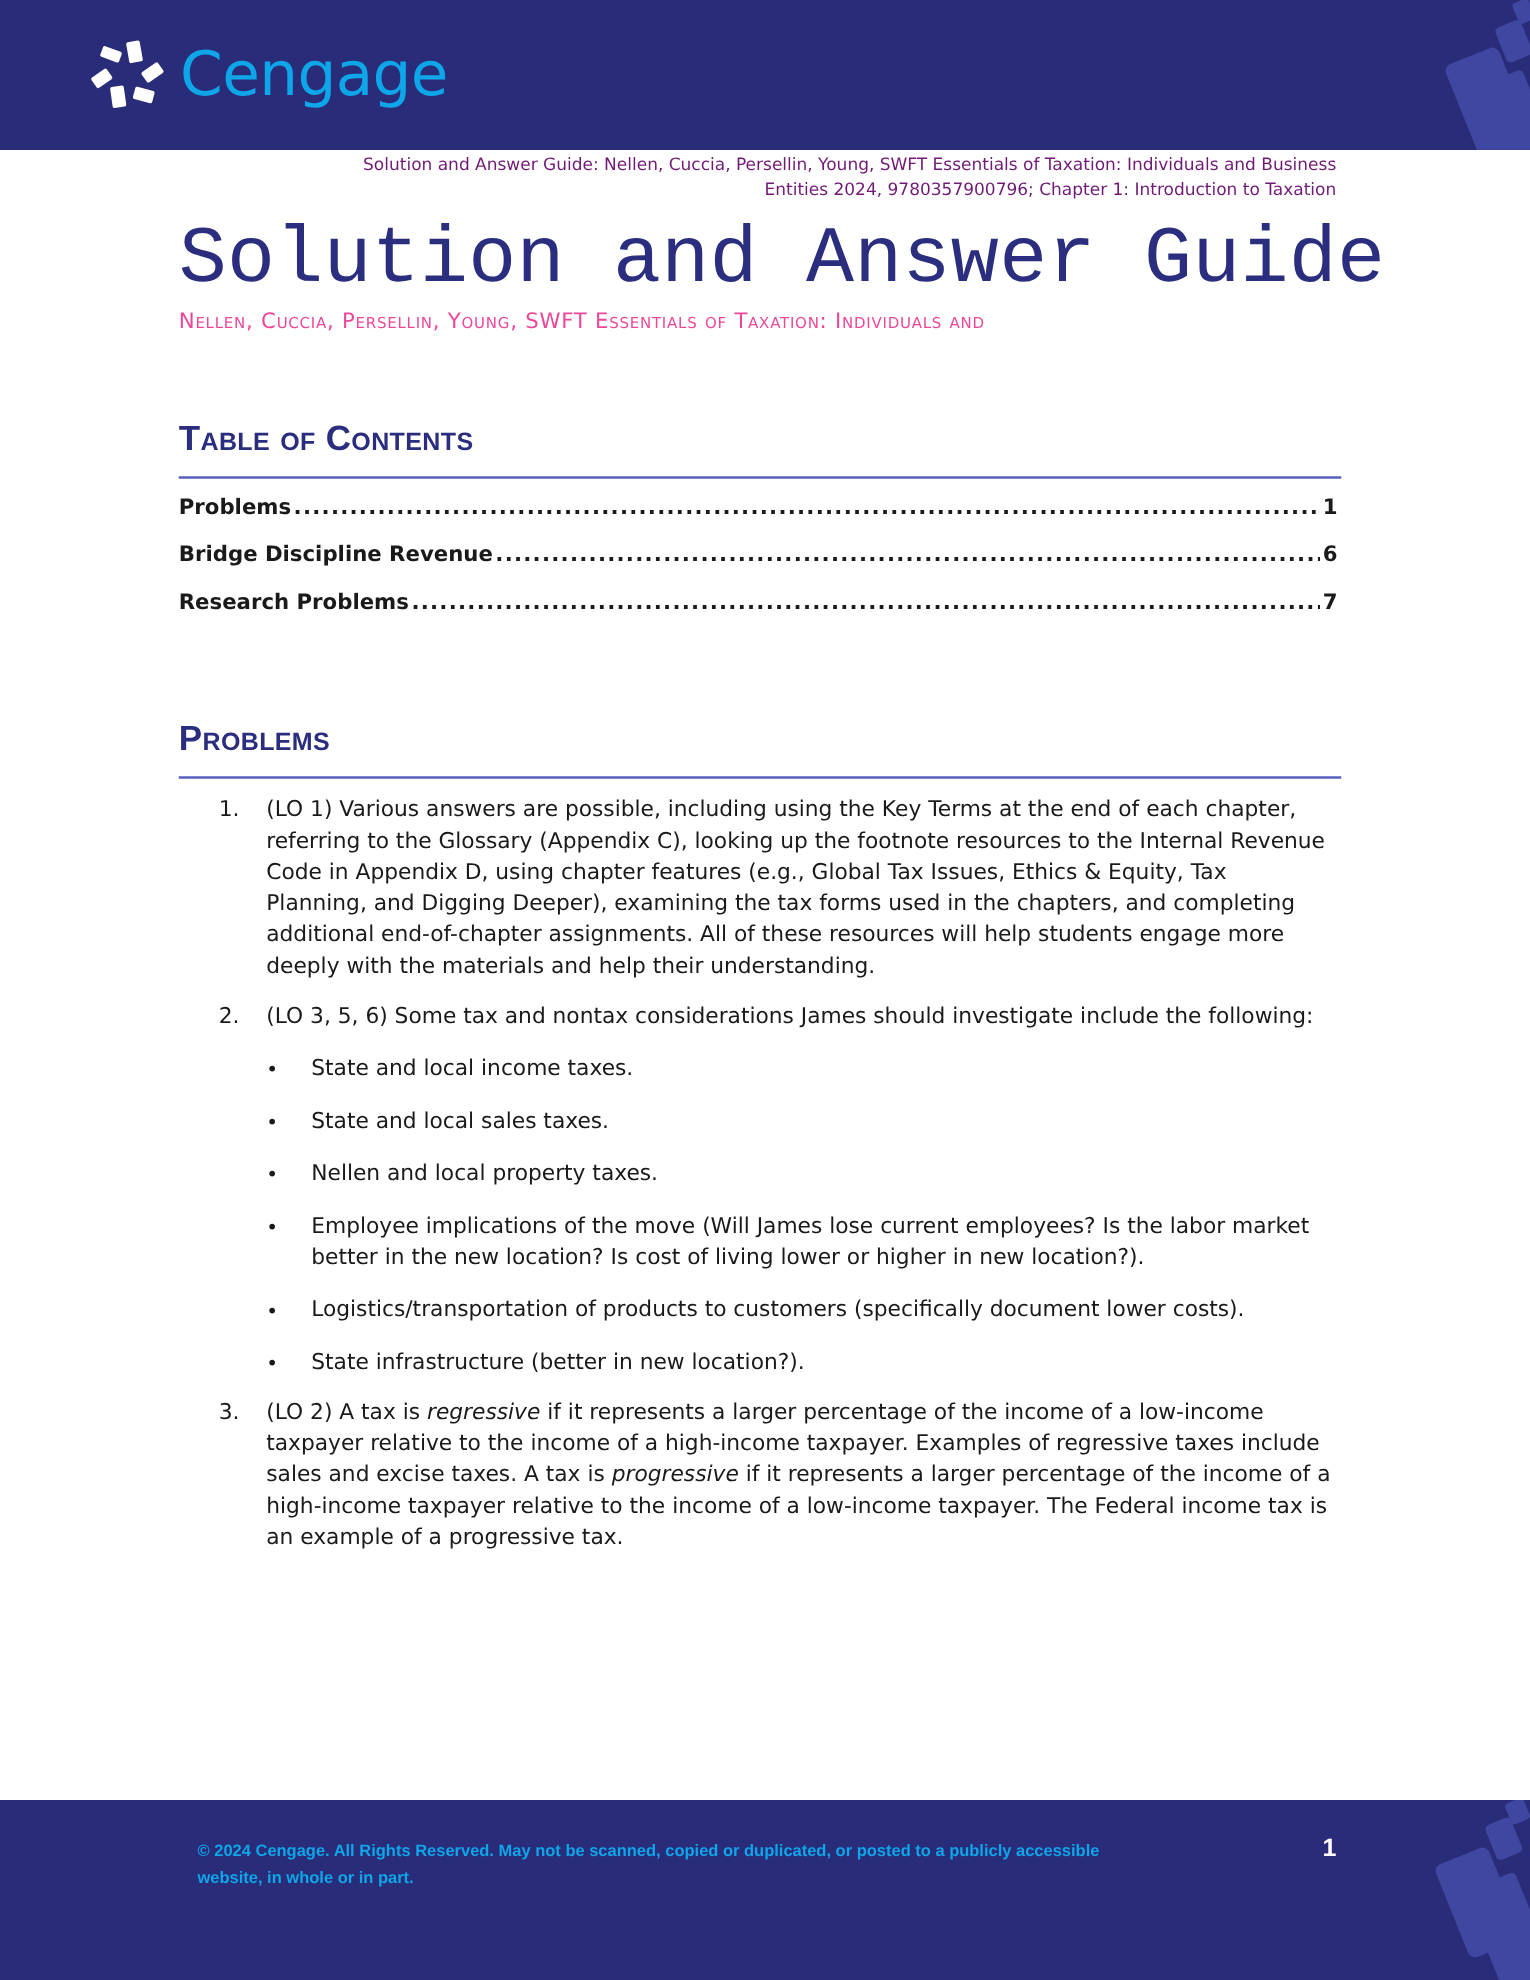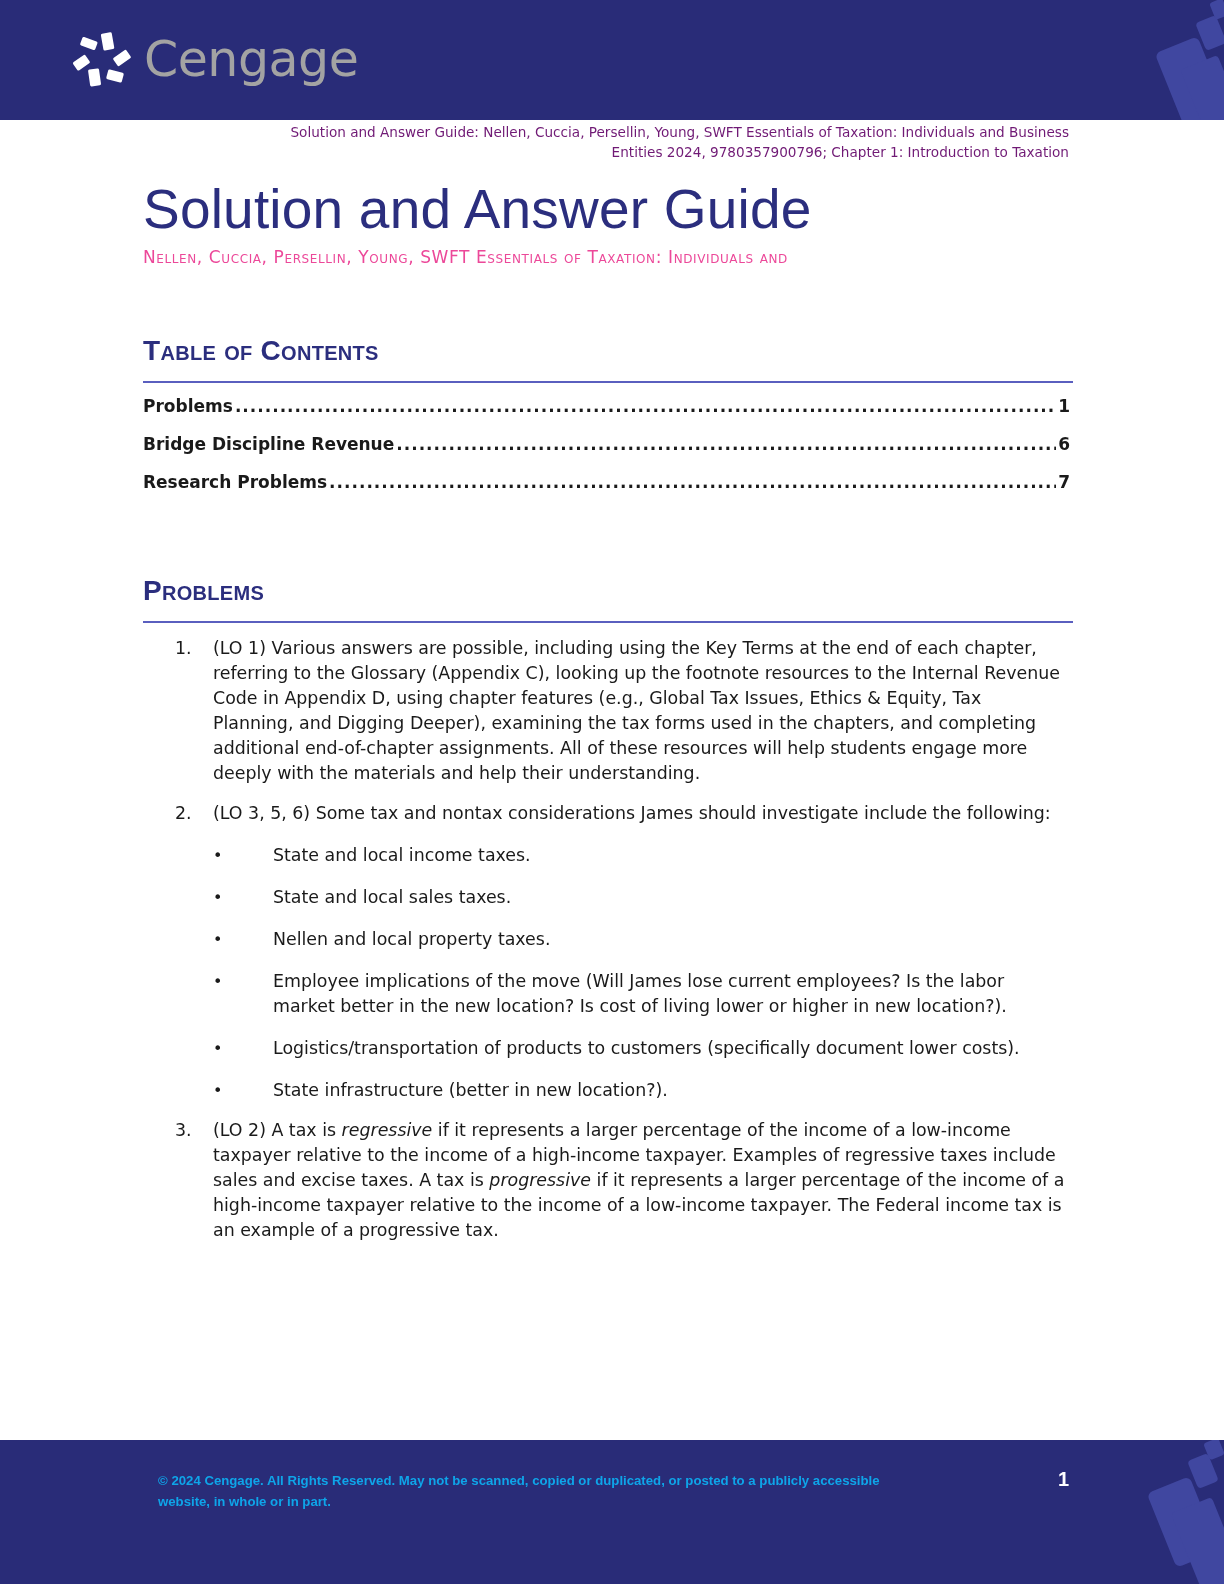--- a/index.html
+++ b/index.html
@@ -6,34 +6,34 @@
   html, body { width: 1224px; height: 1584px; background: #ffffff; }
   body { position: relative; font-family: "DejaVu Sans", sans-serif; color: #1a1a1a; overflow: hidden; }
 
   .header-band {
     position: absolute; left: 0; top: 0; width: 1224px; height: 120px;
     background: #292c78; overflow: hidden;
   }
   .logo { position: absolute; left: 72px; top: 30px; display: flex; align-items: center; }
   .logo svg { display: block; }
   .logo-word {
-    font-family: "DejaVu Sans", sans-serif; font-size: 49px; color: #a3a3a3;
+    font-family: "DejaVu Sans", sans-serif; font-size: 49px; color: #0ea5e9;
     margin-left: 10px; letter-spacing: -0.5px; line-height: 60px;
   }
   .deco { position: absolute; }
 
   .running-head {
     position: absolute; right: 155px; top: 122px; width: 940px;
     text-align: right; font-size: 13.6px; line-height: 20px; color: #701a75;
     font-family: "DejaVu Sans", sans-serif;
   }
 
   .doc-title {
     position: absolute; left: 143px; top: 178px;
-    font-family: Liberation Sans, sans-serif; font-size: 55px; color: #2b2e7e;
+    font-family: Liberation Mono, monospace; font-size: 64px; color: #2b2e7e;
     font-weight: normal; letter-spacing: 0.2px; line-height: 62px;
   }
   .doc-subtitle {
     position: absolute; left: 143px; top: 244px; width: 900px;
     font-family: "DejaVu Sans", sans-serif; font-size: 17px; line-height: 27px;
     color: #ec4899; font-variant: small-caps; letter-spacing: 0.6px;
   }
 
   .section-heading {
     position: absolute; left: 143px; width: 930px;
@@ -60,21 +60,21 @@
   .toc-page { white-space: nowrap; }
 
   .problems { position: absolute; left: 175px; top: 636px; width: 890px; list-style: none; }
   .problem { display: flex; font-size: 17.4px; line-height: 25px; color: #1a1a1a; margin-bottom: 15px; }
   .problem-num { width: 38px; flex-shrink: 0; }
   .problem-body { flex: 1; }
   .bullets { list-style: none; margin-top: 17px; }
   .bullet { display: flex; margin-bottom: 17px; }
   .bullet:last-child { margin-bottom: 0; }
   .bullet-dot { width: 36px; flex-shrink: 0; font-size: 16px; }
-  .bullet-text { flex: 1; margin-left: 24px; }
+  .bullet-text { flex: 1; }
   em { font-style: italic; }
 
   .footer-band {
     position: absolute; left: 0; top: 1440px; width: 1224px; height: 144px;
     background: #292c78; overflow: hidden;
   }
   .footer-text {
     position: absolute; left: 158px; top: 30px; width: 760px;
     font-family: "Liberation Sans", sans-serif; font-weight: bold; font-size: 13.2px;
     line-height: 21px; color: #0ea5e9;

